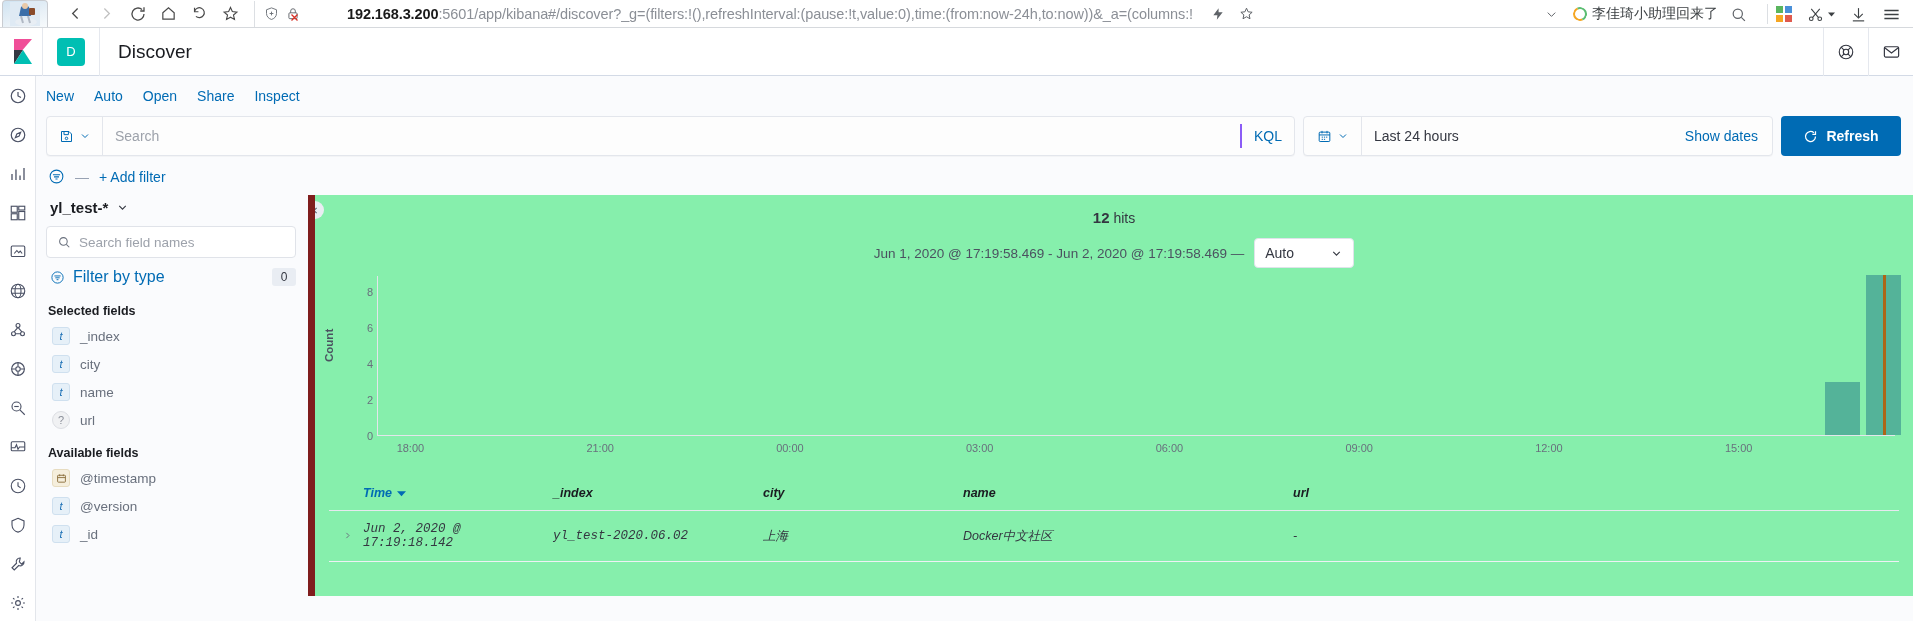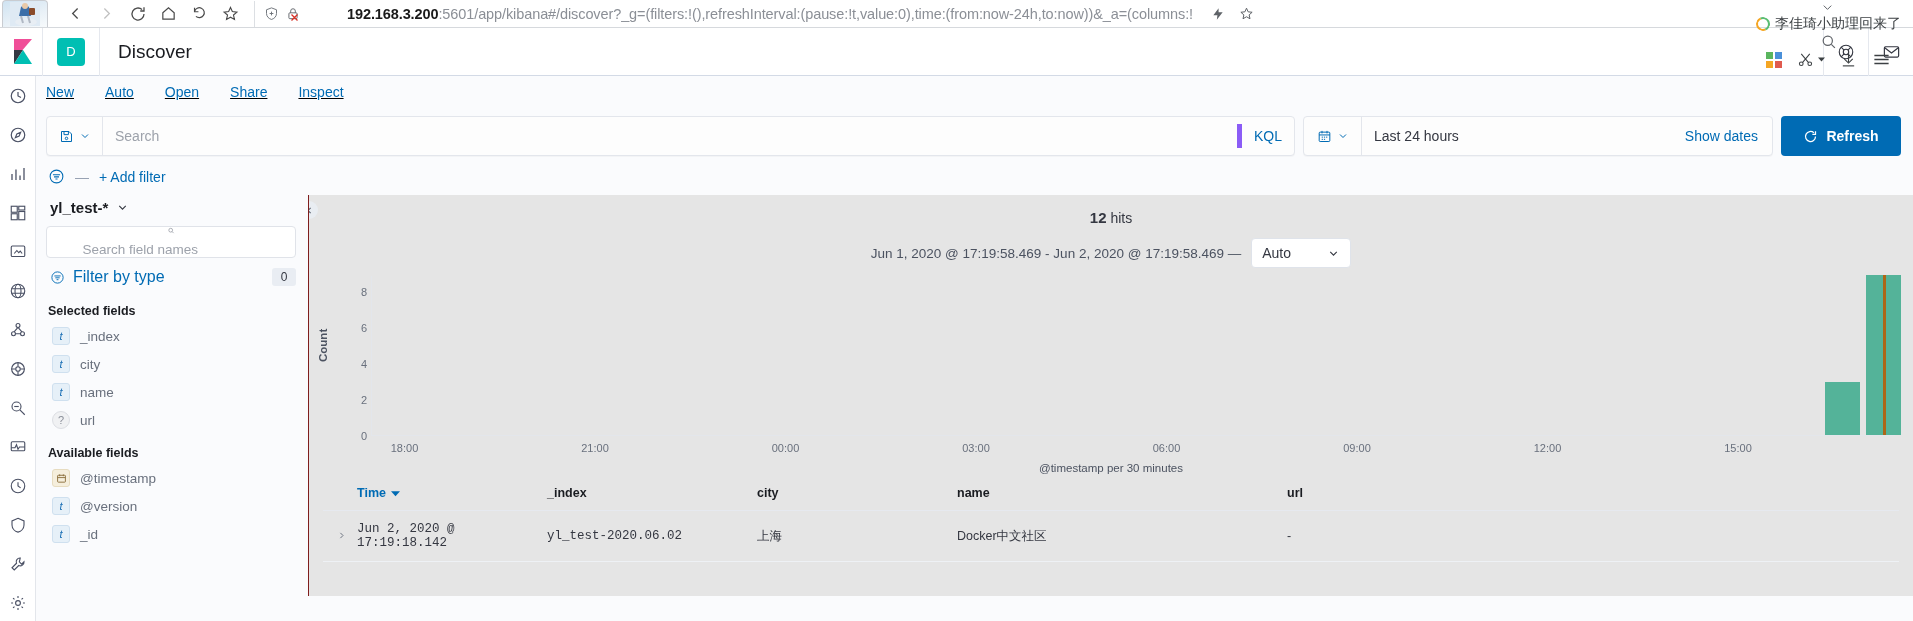--- a/index.html
+++ b/index.html
@@ -51,21 +51,20 @@
     white-space: nowrap; overflow: hidden;
     letter-spacing: -0.1px;
     color: #8b8f96;
   }
   .url-text b { color: #1a1a1a; font-weight: 700; margin-left: 40px; }
   .url-icons { display:flex; align-items:center; gap:14px; margin-left: 12px; color:#5f6368; }
   .right-chrome {
     position: absolute; right: 0; top: 0;
     height: 28px; display: flex; align-items: center;
     gap: 0;
-    flex-direction: column;
   }
   .chrome-divider { width:1px; height:20px; background:#dcdfe3; margin: 0 8px; }
   .omni-suggest {
     display: flex; align-items: center; gap: 5px;
     font-size: 14px; color: #3c4043; margin-right: 12px;
   }
   .o-ring {
     width: 14px; height: 14px; border-radius: 50%;
     border: 2.5px solid #f5a623; border-right-color: #5bbd72;
     border-top-color: #5bbd72;
@@ -122,22 +121,22 @@
     color: #4a5064;
   }
 
   
   .workspace {
     position: absolute; left: 36px; right: 0; top: 76px; bottom: 0;
     background: #fafbfd;
     overflow: hidden;
   }
   .topnav {
-    height: 32px; display: flex; align-items: flex-start;
-    gap: 31px; padding-left: 10px; padding-top: 8px; text-decoration: underline;
+    height: 32px; display: flex; align-items: center;
+    gap: 20px; padding-left: 10px; padding-top: 8px;
   }
   .topnav a { font-size: 14px; color: #006BB4; text-decoration: none; }
 
   .querybar {
     display: flex; align-items: center;
     gap: 8px; padding: 8px 12px 0 10px;
   }
   .qb-left {
     flex: 1; height: 40px;
     background: #fdfdfd;
@@ -154,21 +153,21 @@
   .qinput {
     flex:1; border:none; outline:none; background:transparent;
     font-size: 14px; color: #343741;
     font-family: "Liberation Sans", sans-serif;
     padding: 0 12px; height: 38px;
   }
   .qinput::placeholder { color: #9da2ab; }
   .kql-btn {
     color: #006BB4; font-size: 14px;
     padding: 0 12px; height: 24px;
-    border-left: 5px solid #8b5cf6;
+    border-left: 2px solid #8b5cf6;
     display:flex; align-items:center;
   }
   .datebar {
     width: 470px; height: 40px;
     background: #fdfdfd;
     border: 1px solid #e3e6ec;
     border-radius: 4px;
     display: flex; align-items: center;
     box-shadow: 0 1px 1px rgba(0,0,0,0.03);
   }
@@ -209,21 +208,20 @@
     padding: 4px 0 10px 4px;
   }
   .idx-name { font-size: 15px; font-weight: 700; color: #1a1c21; }
   .field-search {
     width: 100%; height: 32px;
     border: 1px solid #e0e3e9; border-radius: 4px;
     background: #fff;
     display:flex; align-items:center; gap:8px;
     padding: 0 10px;
     box-shadow: inset 0 0 0 1px rgba(0,0,0,0.00);
-    flex-direction: column;
   }
   .field-search input {
     border:none; outline:none; background:transparent;
     font-size: 13.5px; color:#343741; flex:1;
     font-family: "Liberation Sans", sans-serif;
   }
   .field-search input::placeholder { color: #9da2ab; }
   .filter-type-row {
     display:flex; align-items:center; gap:8px;
     padding: 10px 0 6px 4px;
@@ -247,22 +245,22 @@
     display:flex; align-items:center; justify-content:center;
     font-size: 11px; font-style: italic;
     background: #e6f0f8; color: #1a6fb5; border: 1px solid #cfe0ef;
   }
   .ftype.date { background:#f5eedc; color:#8a6d3b; border-color:#e7dcc0; font-style: normal; }
   .ftype.unknown { background:#f0f1f3; color:#8a8f99; border-color:#dcdee3; border-radius:50%; font-style: normal; }
   .fname { font-size: 13.5px; color: #69707d; }
 
   .docs-pane {
     flex: 1; min-width: 0;
-    background: #e5e5e5;
-    border-left: 1px solid #7f1d1d;
+    background: #86efac;
+    border-left: 7px solid #7f1d1d;
     position: relative;
     overflow: hidden;
   }
   .collapse-handle {
     position: absolute; left: -9px; top: 6px;
     width: 18px; height: 18px; border-radius: 50%;
     background: #e9edf2; color: #5a6270;
     display:flex; align-items:center; justify-content:center;
     font-size: 11px; z-index: 4;
   }
@@ -303,21 +301,21 @@
   .xtick {
     position:absolute; top: 166px; font-size: 11px; color: #69707d;
     transform: translateX(-50%);
   }
   .xaxis-title {
     position:absolute; top: 186px; left:0; right:0;
     text-align:center; font-size: 11.5px; color: #4b5260;
   }
 
   
-  .doc-table { width: 100%; border-collapse: collapse; table-layout: fixed; }
+  .doc-table { width: 100%; border-collapse: collapse; table-layout: fixed; font-style: italic; }
   .doc-table th {
     text-align: left; font-size: 12.5px; font-weight: 700; color: #1a1c21;
     padding: 10px 0 10px 0; border-bottom: 1px solid #e6e9ef;
   }
   .doc-table td {
     font-size: 12.5px; color: #343741;
     padding: 11px 0; border-bottom: 1px solid #eef1f5;
     vertical-align: middle;
   }
   .col-caret { width: 34px; padding-left: 14px !important; }
@@ -752,21 +750,20 @@
 
         <span class="xtick" id="xt0" style="left: calc(2.2% + 60.24px);">18:00</span>
         <span class="xtick" id="xt1" style="left: calc(14.7% + 50.24px);">21:00</span>
         <span class="xtick" id="xt2" style="left: calc(27.2% + 40.24px);">00:00</span>
         <span class="xtick" id="xt3" style="left: calc(39.7% + 30.24px);">03:00</span>
         <span class="xtick" id="xt4" style="left: calc(52.2% + 20.24px);">06:00</span>
         <span class="xtick" id="xt5" style="left: calc(64.7% + 10.24px);">09:00</span>
         <span class="xtick" id="xt6" style="left: calc(77.2% + 0.24px);">12:00</span>
         <span class="xtick" id="xt7" style="left: calc(89.7% - 9.76px);">15:00</span>
 
-        <div class="xaxis-title">@timestamp per 30 minutes</div>
       </div>
 
       <div class="table-scroll">
         <table class="doc-table">
           <thead>
             <tr>
               <th class="col-caret"></th>
               <th class="col-time">
                 <span class="th-sort">
                   <span>Time</span>

